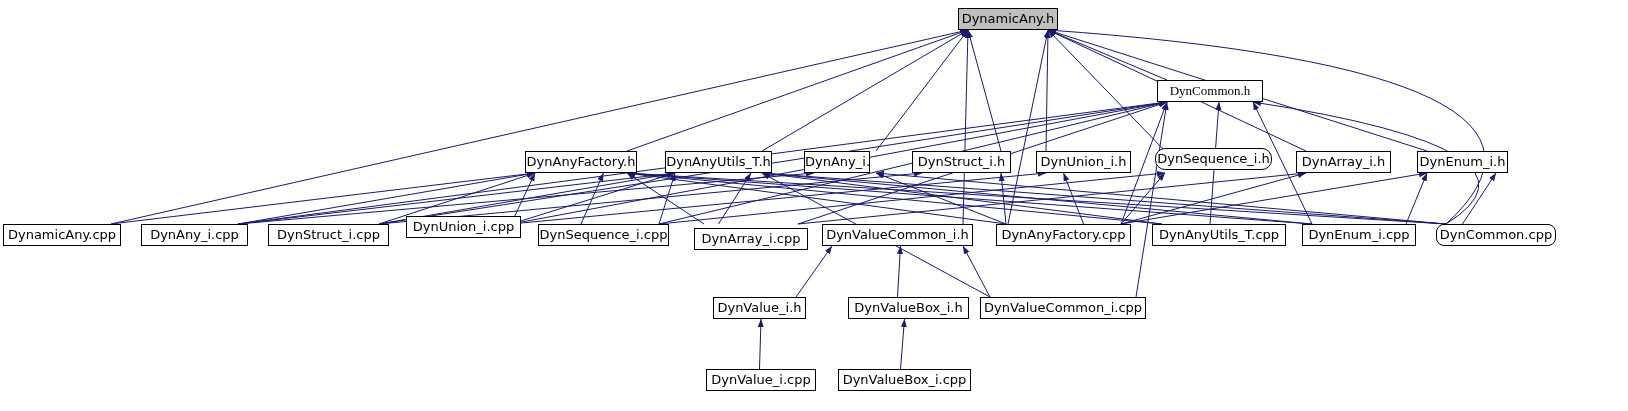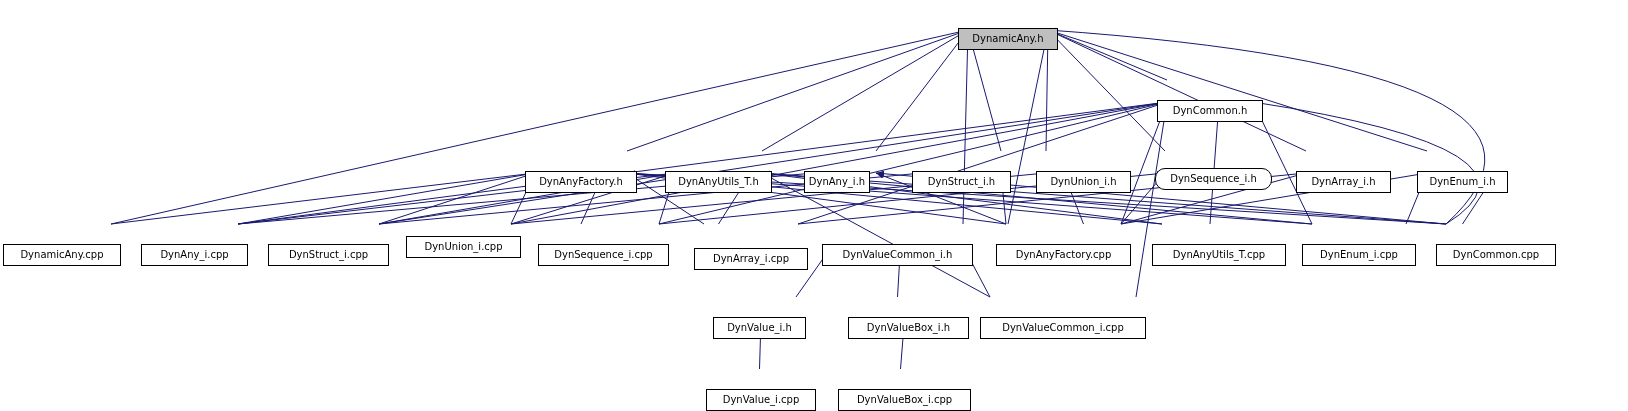--- a/index.html
+++ b/index.html
@@ -21,27 +21,26 @@
     top: 0;
     z-index: 1;
   }
   .node {
     position: absolute;
     z-index: 2;
     box-sizing: border-box;
     border: 1px solid #000000;
     background: #ffffff;
     color: #000000;
-    font-size: 10px;
+    font-size: 13px;
     line-height: 20px;
     text-align: center;
     white-space: nowrap;
     overflow: hidden;
     cursor: pointer;
-    margin-top: 20px;
   }
   .node.highlight {
     background: #bfbfbf;
   }
 </style>
 </head>
 <body>
 
 <div id="graph">
     <svg id="edge-layer" width="1628" height="411" xmlns="http://www.w3.org/2000/svg">
@@ -106,38 +105,38 @@
       <line x1="1406" y1="224" x2="1427" y2="173" stroke="#191970" stroke-width="1" marker-end="url(#arrow)"></line>
       <line x1="1121" y1="224" x2="1427" y2="173" stroke="#191970" stroke-width="1" marker-end="url(#arrow)"></line>
       <line x1="1462.5" y1="224" x2="1496" y2="173" stroke="#191970" stroke-width="1" marker-end="url(#arrow)"></line>
       <line x1="796" y1="297" x2="832" y2="246" stroke="#191970" stroke-width="1" marker-end="url(#arrow)"></line>
       <line x1="897.5" y1="297" x2="900.5" y2="246" stroke="#191970" stroke-width="1" marker-end="url(#arrow)"></line>
       <line x1="990" y1="297" x2="963" y2="246" stroke="#191970" stroke-width="1" marker-end="url(#arrow)"></line>
       <line x1="759.5" y1="369" x2="761" y2="319" stroke="#191970" stroke-width="1" marker-end="url(#arrow)"></line>
       <line x1="900.5" y1="369" x2="904.5" y2="319" stroke="#191970" stroke-width="1" marker-end="url(#arrow)"></line>
     </svg>
     <div class="node highlight" style="left: 958px; top: 8px; width: 100px; height: 22px;">DynamicAny.h</div>
-    <div class="node" style="left: 1157px; top: 80px; width: 106px; height: 22px;">DynCommon.h</div>
+    <div class="node" style="left: 1157px; top: 80px; width: 106px; height: 22px; font-family: Liberation Serif, serif;">DynCommon.h</div>
     <div class="node" style="left: 525px; top: 151px; width: 112px; height: 22px;">DynAnyFactory.h</div>
     <div class="node" style="left: 665px; top: 151px; width: 107px; height: 22px;">DynAnyUtils_T.h</div>
     <div class="node" style="left: 804px; top: 151px; width: 66px; height: 22px;">DynAny_i.h</div>
     <div class="node" style="left: 912px; top: 151px; width: 99px; height: 22px;">DynStruct_i.h</div>
     <div class="node" style="left: 1036px; top: 151px; width: 95px; height: 22px;">DynUnion_i.h</div>
     <div class="node" style="left: 1155px; top: 148px; width: 117px; height: 22px; border-radius: 10px;">DynSequence_i.h</div>
     <div class="node" style="left: 1296px; top: 151px; width: 95px; height: 22px;">DynArray_i.h</div>
     <div class="node" style="left: 1417px; top: 151px; width: 91px; height: 22px;">DynEnum_i.h</div>
     <div class="node" style="left: 3px; top: 224px; width: 118px; height: 22px;">DynamicAny.cpp</div>
     <div class="node" style="left: 141px; top: 224px; width: 107px; height: 22px;">DynAny_i.cpp</div>
     <div class="node" style="left: 268px; top: 224px; width: 121px; height: 22px;">DynStruct_i.cpp</div>
     <div class="node" style="left: 406px; top: 216px; width: 115px; height: 22px;">DynUnion_i.cpp</div>
     <div class="node" style="left: 538px; top: 224px; width: 131px; height: 22px;">DynSequence_i.cpp</div>
     <div class="node" style="left: 694px; top: 228px; width: 114px; height: 22px;">DynArray_i.cpp</div>
     <div class="node" style="left: 996px; top: 224px; width: 135px; height: 22px;">DynAnyFactory.cpp</div>
     <div class="node" style="left: 822px; top: 224px; width: 151px; height: 22px;">DynValueCommon_i.h</div>
     <div class="node" style="left: 1152px; top: 224px; width: 134px; height: 22px;">DynAnyUtils_T.cpp</div>
     <div class="node" style="left: 1302px; top: 224px; width: 114px; height: 22px;">DynEnum_i.cpp</div>
-    <div class="node" style="left: 1436px; top: 224px; width: 120px; height: 22px;">DynCommon.cpp</div>
+    <div class="node" style="left: 1436px; top: 224px; width: 120px; height: 22px; border-radius: 8px;">DynCommon.cpp</div>
     <div class="node" style="left: 713px; top: 297px; width: 93px; height: 22px;">DynValue_i.h</div>
     <div class="node" style="left: 848px; top: 297px; width: 121px; height: 22px;">DynValueBox_i.h</div>
     <div class="node" style="left: 980px; top: 297px; width: 166px; height: 22px;">DynValueCommon_i.cpp</div>
     <div class="node" style="left: 706px; top: 369px; width: 110px; height: 22px;">DynValue_i.cpp</div>
     <div class="node" style="left: 838px; top: 369px; width: 133px; height: 22px;">DynValueBox_i.cpp</div>
   </div>
 
 </body></html>

